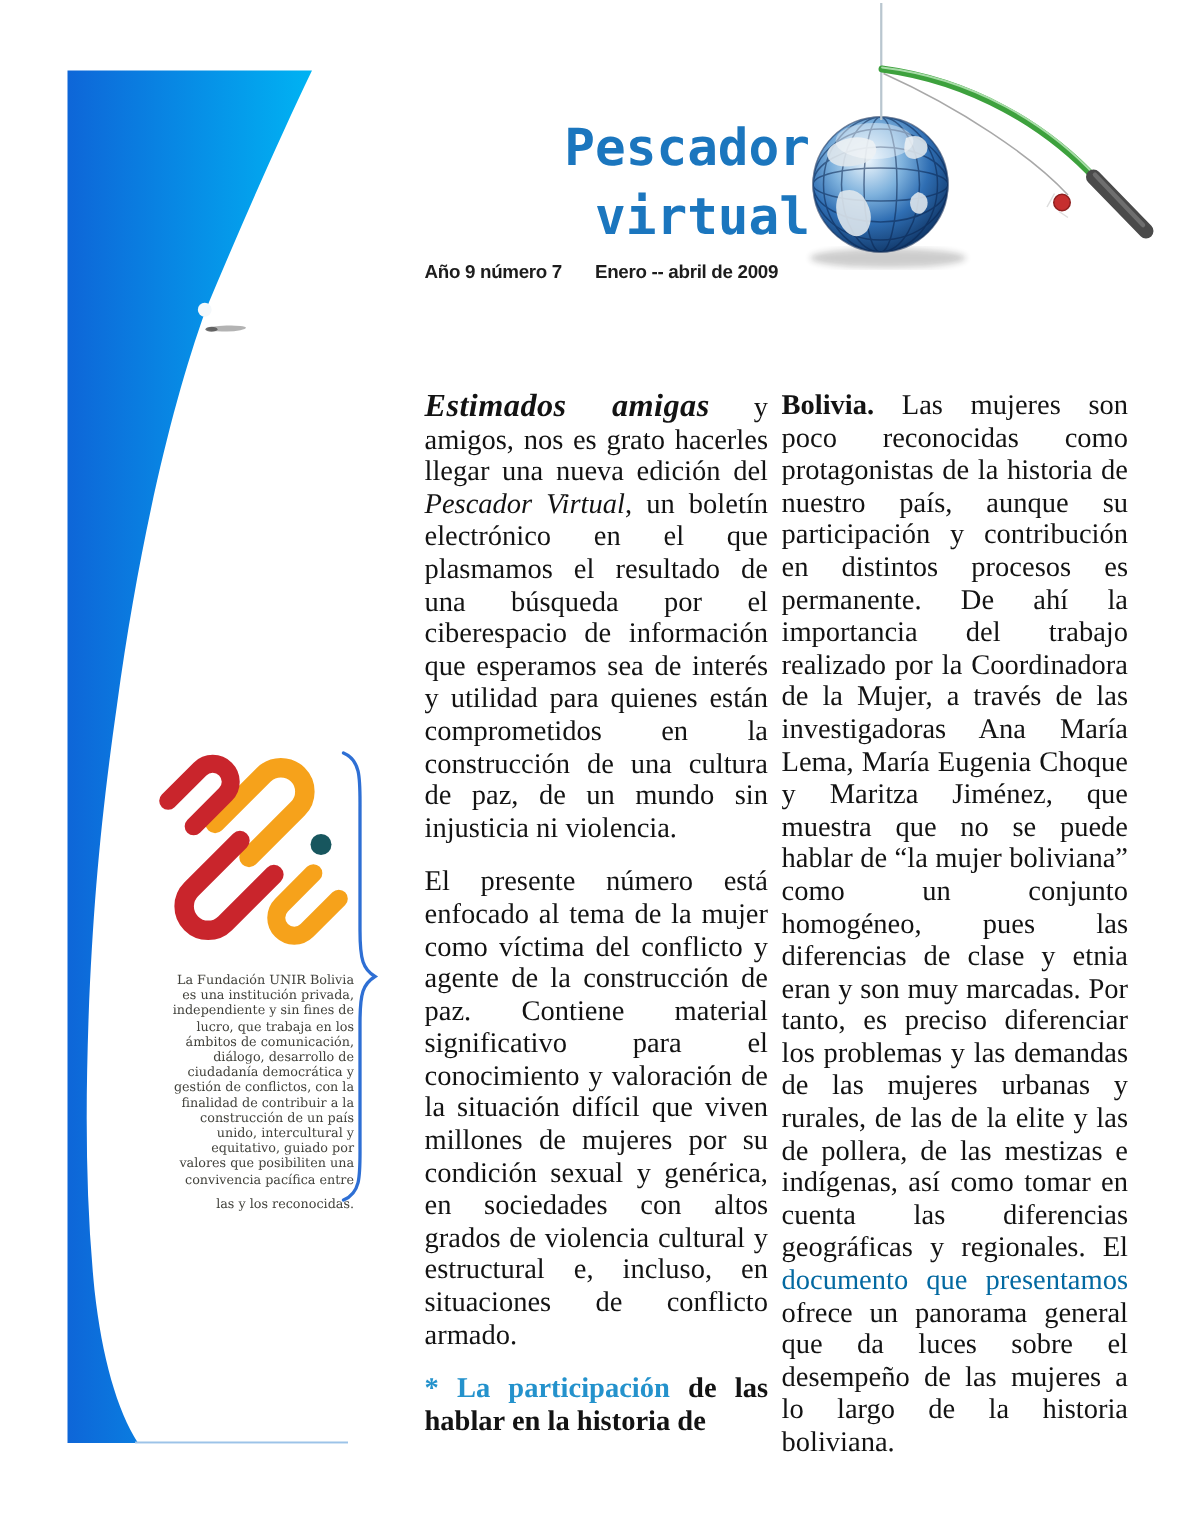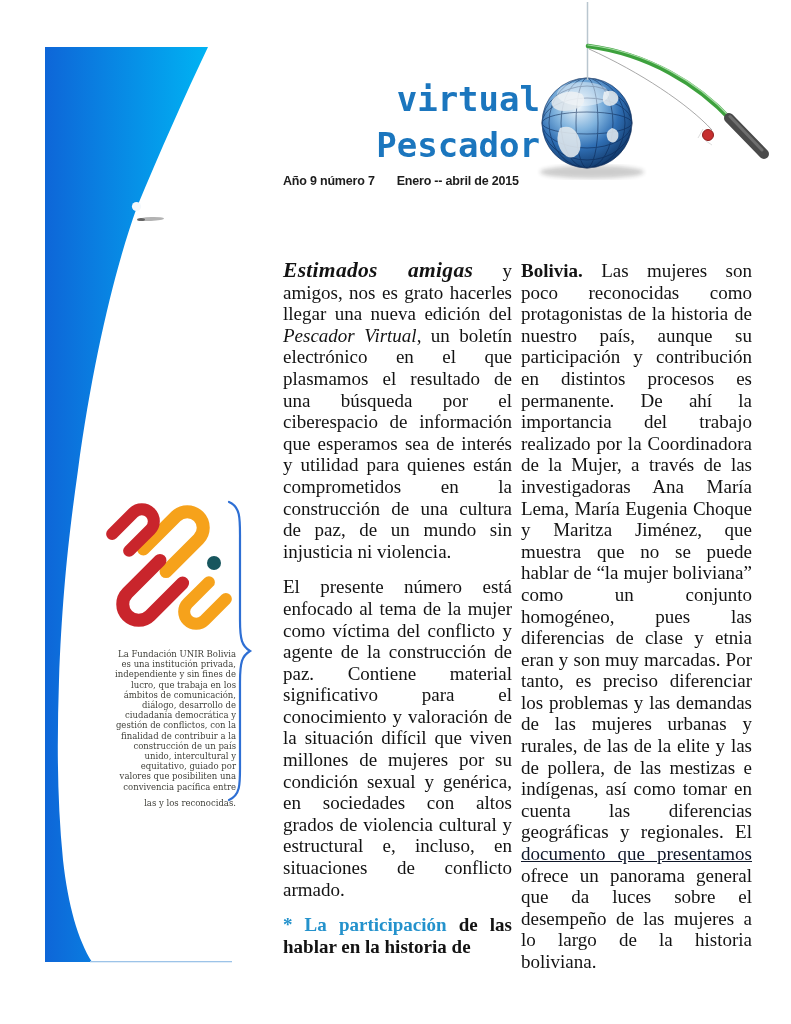--- a/index.html
+++ b/index.html
@@ -29,21 +29,21 @@
   }
   #col1{left:283px;width:229px;}
   #col2{left:521px;width:231px;}
   .col p{margin:0 0 14px 0;}
   .col p:last-child{margin-bottom:0;}
   .lead{font-weight:bold;font-style:italic;font-size:21.5px;letter-spacing:0.3px;}
   .ital{font-style:italic;}
   .boldrun{font-weight:bold;}
   .head-run{font-weight:bold;}
   .head-star{font-weight:bold;color:#2492cc;margin-top:16px;}
-  a.doc-link{color:#0f172a;text-decoration:underline;cursor:pointer;}
+  a.doc-link{color:#0369a1;cursor:pointer;}
 
   .sidebar-note{
     position:absolute;left:108px;top:649px;width:128px;z-index:2;
     font-family:"DejaVu Serif",serif;font-size:8.5px;line-height:10.2px;
     color:#42423c;text-align:right;
   }
   .sidebar-note p{margin:0 0 6px 0;}
 </style>
 </head>
 <body>
@@ -135,26 +135,26 @@
     <line x1="729" y1="118" x2="764" y2="154" stroke="#4a4a4a" stroke-width="10" stroke-linecap="round"></line>
     <line x1="730" y1="116.5" x2="762" y2="150" stroke="#6e6e6e" stroke-width="3" stroke-linecap="round"></line>
     <g>
       <circle cx="708" cy="135" r="5.5" fill="#c62f2f" stroke="#8e1f1f" stroke-width="1"></circle>
       <path d="M703,129 l-5,9 M706,141 l6,4" stroke="#dddddd" stroke-width="1"></path>
     </g>
   </g>
 </svg>
 
 <div class="masthead">
+  <div>Pescador</div>
   <div>virtual</div>
-  <div>Pescador</div>
 </div>
 
 <div class="issue-line">
-  <span class="issue">Año 9 número 7</span><span class="dates">Enero -- abril de 2015</span>
+  <span class="issue">Año 9 número 7</span><span class="dates">Enero -- abril de 2009</span>
 </div>
 
 <div id="col1" class="col">
   <p><span class="lead">Estimados amigas</span><span> y amigos,  nos es grato hacerles llegar una nueva edición del </span><span class="ital">Pescador Virtual</span><span>, un boletín electrónico en el que plasmamos el resultado de una búsqueda por el ciberespacio de información que esperamos sea de interés y utilidad para quienes están comprometidos en la construcción de una cultura de paz, de un mundo sin injusticia ni violencia.</span></p>
   <p>El presente número está enfocado al tema de la mujer como víctima del conflicto y agente de la construcción de paz.  Contiene material significativo para el conocimiento y valoración de la situación difícil que viven millones de mujeres por su condición sexual y genérica, en sociedades con altos grados de violencia cultural y estructural e, incluso, en situaciones de conflicto armado.</p>
   <p><span class="head-star">* La participación</span><span class="head-run"> de las hablar en la historia de</span></p>
 </div>
 
 <div id="col2" class="col">
   <p><span class="boldrun">Bolivia.</span><span> Las mujeres son poco reconocidas como protagonistas de la historia de nuestro país, aunque su participación y contribución en distintos procesos es permanente. De ahí la importancia del trabajo realizado por la Coordinadora de la Mujer, a través de las investigadoras Ana María Lema, María Eugenia Choque y Maritza Jiménez, que muestra que no se puede hablar de “la mujer boliviana” como un conjunto homogéneo, pues las diferencias de clase y etnia eran y son muy marcadas. Por tanto, es preciso diferenciar los problemas y las demandas de las mujeres urbanas y rurales, de las de la elite y las de pollera, de las mestizas e indígenas, así como tomar en cuenta las diferencias geográficas y regionales.  El </span><a class="doc-link">documento que presentamos</a><span> ofrece un panorama general que da luces sobre el desempeño de las mujeres a lo largo de la historia boliviana.</span></p>

